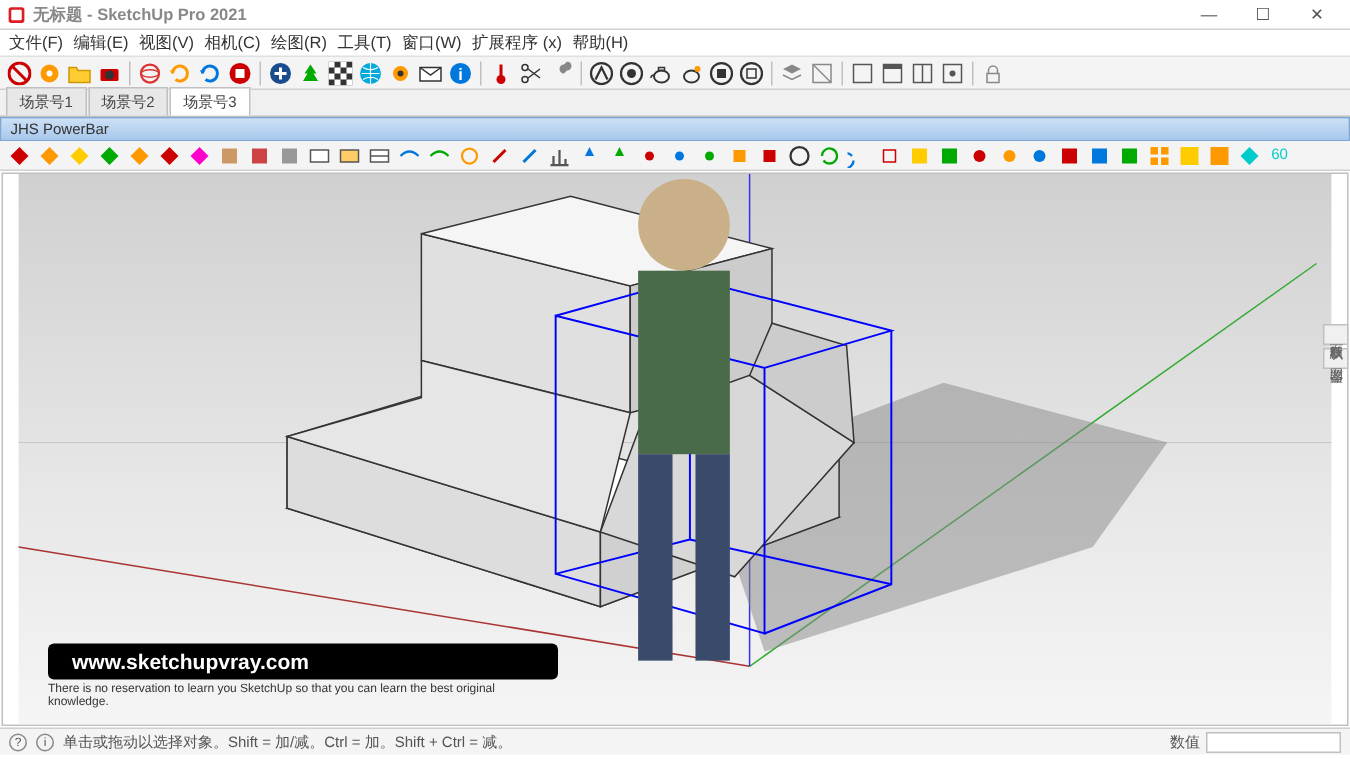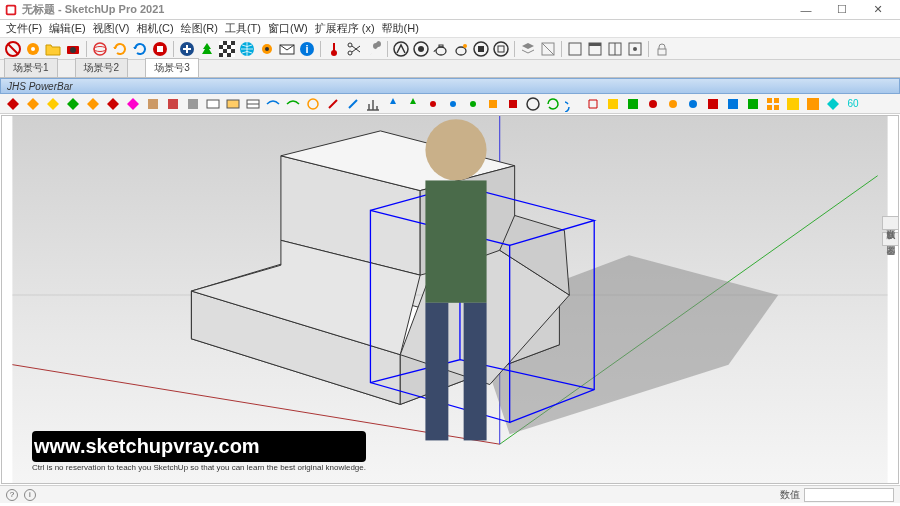--- a/index.html
+++ b/index.html
@@ -8,30 +8,30 @@
   .titlebar .su-icon { width: 14px; height: 14px; margin-right: 4px; }
   .titlebar .title { color: #888; font-size: 11px; flex: 1; font-weight: bold; }
   .winbtns { display: flex; gap: 0; }
   .winbtn { width: 36px; height: 18px; display: flex; align-items: center; justify-content: center; color: #555; cursor: pointer; }
   .menubar { height: 18px; background: #fff; display: flex; align-items: center; gap: 7px; padding-left: 6px; font-size: 11px; color: #333; border-bottom: 1px solid #e0e0e0; }
   .menubar span { cursor: pointer; }
   .toolbar-row { height: 22px; background: #f4f4f4; display: flex; align-items: center; gap: 2px; padding: 0 4px; border-bottom: 1px solid #d0d0d0; }
   .tool { width: 18px; height: 18px; display: flex; align-items: center; justify-content: center; cursor: pointer; }
   .tool svg { width: 16px; height: 16px; }
   .sep { width: 1px; height: 16px; background: #c0c0c0; margin: 0 2px; }
-  .scene-tabs { height: 18px; background: #f0f0f0; display: flex; align-items: flex-end; gap: 17px; padding-left: 4px; font-size: 10px; border-bottom: 1px solid #c0c0c0; }
+  .scene-tabs { height: 18px; background: #f0f0f0; display: flex; align-items: flex-end; gap: 1px; padding-left: 4px; font-size: 10px; border-bottom: 1px solid #c0c0c0; }
   .scene-tab { padding: 2px 8px; background: #e8e8e8; border: 1px solid #c0c0c0; border-bottom: none; cursor: pointer; color: #444; }
   .scene-tab.active { background: #fff; font-weight: normal; }
-  .power-title { height: 16px; background: linear-gradient(#cde0f5, #a8c8ec); font-size: 10px; padding-left: 6px; display: flex; align-items: center; color: #333; border: 1px solid #7fa8d6; font-style: italic; }
+  .power-title { height: 16px; background: linear-gradient(#cde0f5, #a8c8ec); font-size: 10px; padding-left: 6px; display: flex; align-items: center; color: #333; border: 1px solid #7fa8d6; }
   .viewport { position: relative; height: 369px; background: #fff; border: 1px solid #c0c0c0; margin: 1px; }
   .viewport svg { width: 100%; height: 100%; }
   .right-tabs { position: absolute; right: 0; top: 100px; width: 16px; }
   .right-tab { writing-mode: vertical-rl; background: #f0f0f0; border: 1px solid #c0c0c0; padding: 6px 1px; font-size: 9px; color: #666; margin-bottom: 2px; cursor: pointer; }
   .watermark { position: absolute; left: 30px; bottom: 10px; }
-  .wm-url { background: #000; color: #fff; font-weight: bold; font-size: 20px; padding: 4px 2px; border-radius: 4px; }
+  .wm-url { background: #000; color: #fff; font-weight: bold; font-size: 14px; padding: 4px 16px; border-radius: 4px; }
   .wm-sub { font-size: 8px; color: #333; max-width: 340px; line-height: 1.1; margin-top: 2px; }
   .figure { position: absolute; left: 6px; bottom: 12px; width: 22px; height: 48px; }
   .statusbar { height: 18px; background: #f4f4f4; display: flex; align-items: center; padding: 0 6px; font-size: 10px; color: #555; border-top: 1px solid #d0d0d0; }
   .status-left { display: flex; align-items: center; gap: 6px; flex: 1; }
   .status-icon { width: 12px; height: 12px; border: 1px solid #888; border-radius: 50%; display: flex; align-items: center; justify-content: center; font-size: 8px; }
   .measure { background: #fff; border: 1px solid #c0c0c0; width: 90px; height: 14px; margin-left: 4px; }
 </style>
 </head>
 <body>
 
@@ -538,24 +538,25 @@
   
   <svg class="figure" viewBox="0 0 20 48">
     <circle cx="10" cy="6" r="4" fill="#c9b089"></circle>
     <rect x="6" y="10" width="8" height="16" fill="#4a6b4a"></rect>
     <rect x="6" y="26" width="3" height="18" fill="#3a4a6a"></rect>
     <rect x="11" y="26" width="3" height="18" fill="#3a4a6a"></rect>
   </svg>
   
   <div class="watermark">
     <div class="wm-url">www.sketchupvray.com</div>
-    <div class="wm-sub">Ctrl is no reservation to teach you SketchUp so that you can learn the best original knowledge.</div>
+    <div class="wm-sub">There is no reservation to learn you SketchUp so that you can learn the best original knowledge.</div>
   </div>
 </div>
 
 <div class="statusbar">
   <div class="status-left">
     <div class="status-icon">?</div>
     <div class="status-icon">i</div>
+    <span>单击或拖动以选择对象。Shift = 加/减。Ctrl = 加。Shift + Ctrl = 减。</span>
   </div>
   <span>数值</span>
   <div class="measure"></div>
 </div>
 
 </body></html>

